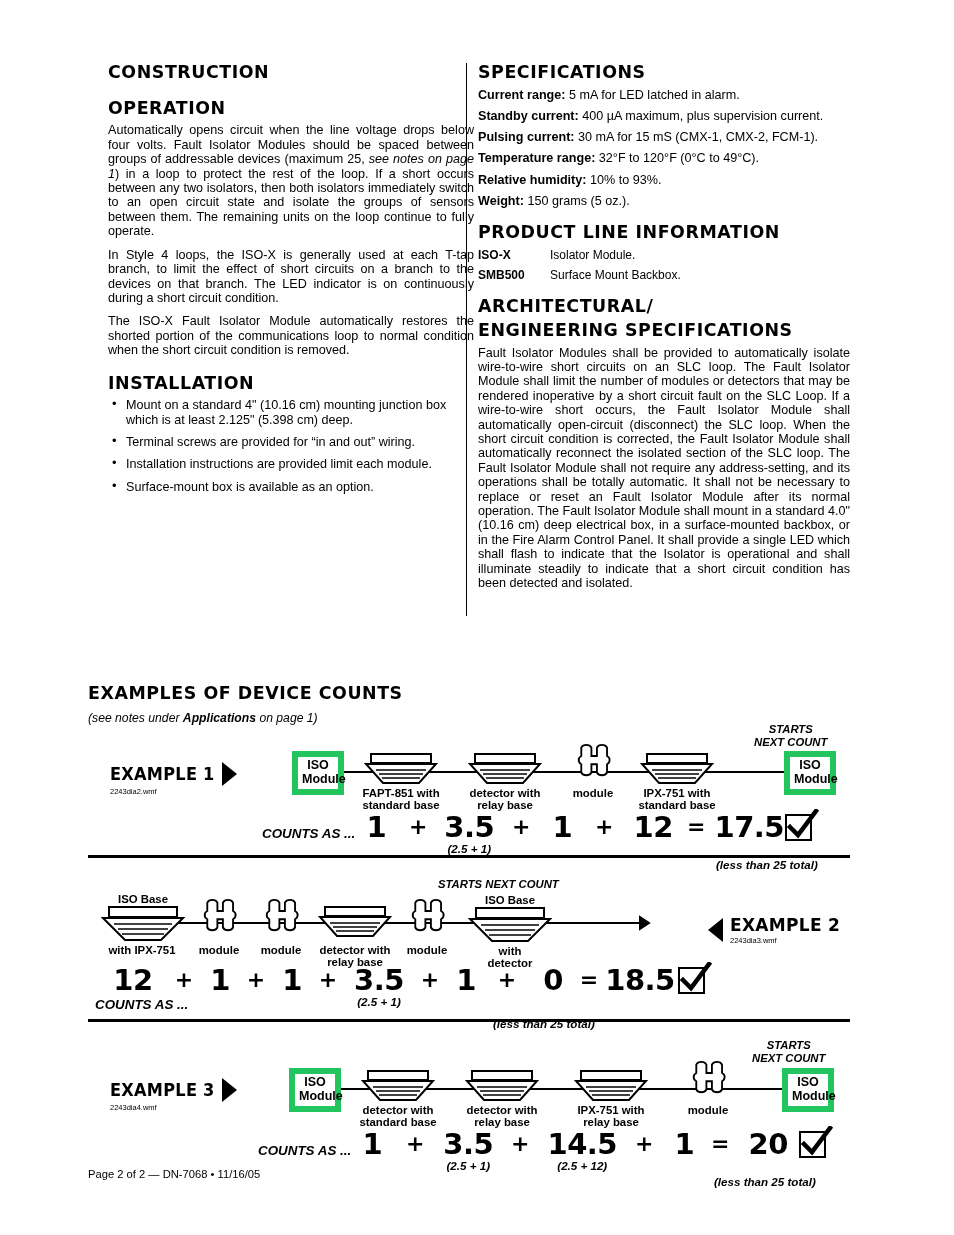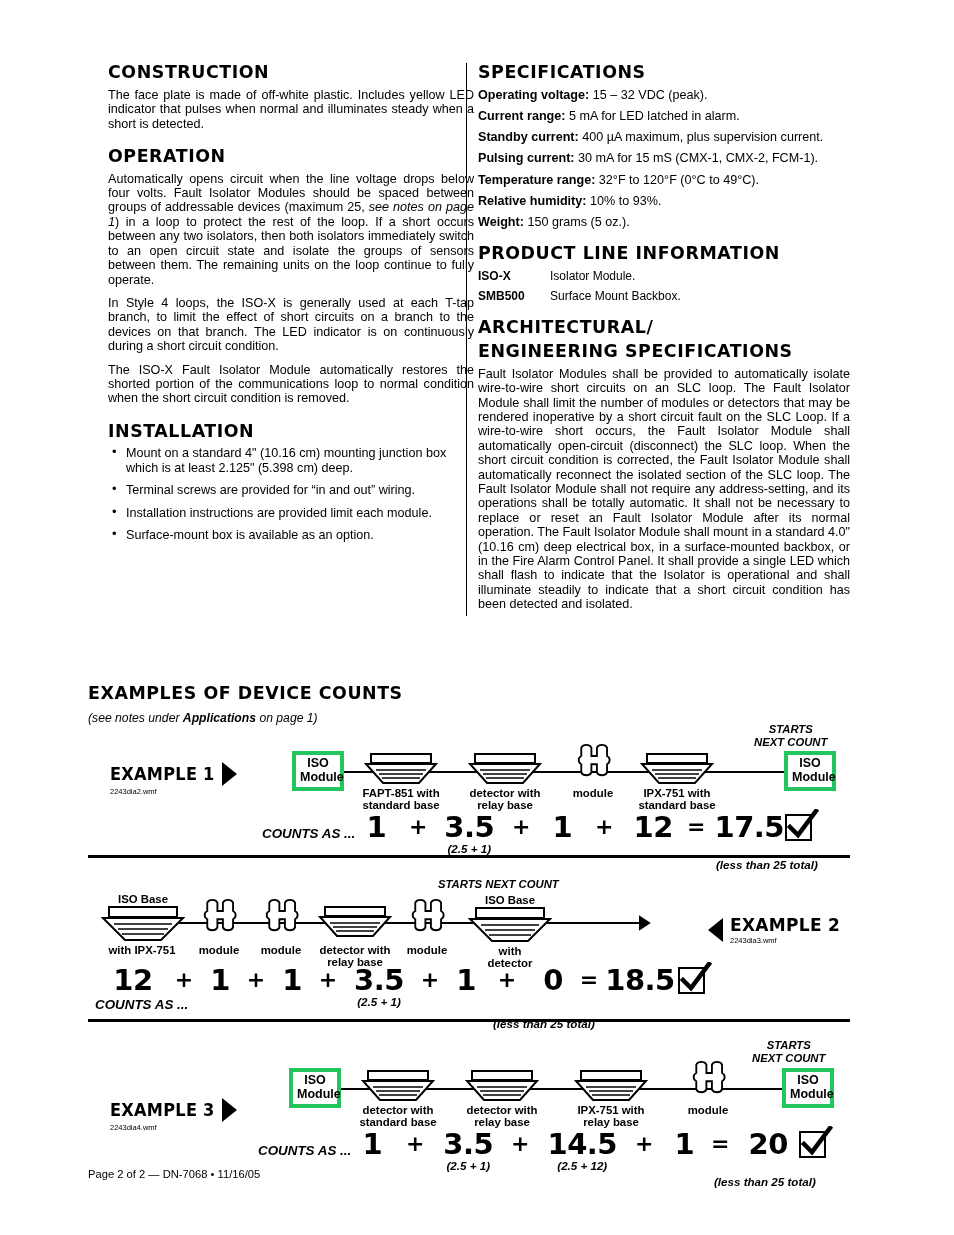--- a/index.html
+++ b/index.html
@@ -97,21 +97,21 @@
     margin-right:7px;
   }
   .wmf { font-size:7.5px; line-height:9px; margin-top:1px; }
 
   
   .diagram { position:absolute; }
   .wire { position:absolute; background:#000; height:2px; }
 
   .isobox {
     position:absolute;
-    border:4px solid #22c55e;
+    border:6px solid #22c55e;
     background:#fff;
     text-align:center;
     font-weight:700;
     font-size:12.5px;
     line-height:13.5px;
     padding:2px 4px 3px 4px;
     z-index:3;
   }
 
   .devlabel {
@@ -173,44 +173,39 @@
 </head>
 <body>
 
 <div class="page">
 
   <div class="col-rule"></div>
 
   <div class="col-left">
 
     <h2 class="sec">CONSTRUCTION</h2>
-    <p class="body">The face plate is made of off-white plastic. Includes yellow LED indicator that pulses when normal and illuminates steady when a short is detected.</p>
 
     <h2 class="sec" style="margin-top:15px;">OPERATION</h2>
     <p class="body">Automatically opens circuit when the line voltage drops below four volts. Fault Isolator Modules should be spaced between groups of addressable devices (maximum 25, <i>see notes on page 1</i>) in a loop to protect the rest of the loop. If a short occurs between any two isolators, then both isolators immediately switch to an open circuit state and isolate the groups of sensors between them. The remaining units on the loop continue to fully operate.</p>
     <p class="body">In Style 4 loops, the ISO-X is generally used at each T-tap branch, to limit the effect of short circuits on a branch to the devices on that branch. The LED indicator is on continuously during a short circuit condition.</p>
     <p class="body">The ISO-X Fault Isolator Module automatically restores the shorted portion of the communications loop to normal condition when the short circuit condition is removed.</p>
 
     <h2 class="sec" style="margin-top:15px;">INSTALLATION</h2>
     <ul class="bullets">
       <li>Mount on a standard 4" (10.16 cm) mounting junction box which is at least 2.125" (5.398 cm) deep.</li>
       <li>Terminal screws are provided for “in and out” wiring.</li>
       <li>Installation instructions are provided limit each module.</li>
       <li>Surface-mount box is available as an option.</li>
     </ul>
   </div>
 
   <div class="col-right">
 
     <h2 class="sec">SPECIFICATIONS</h2>
 
-    <div class="spec-line">
-      <span class="k">Operating voltage:</span>
-      <span class="v">15 – 32 VDC (peak).</span>
-    </div>
     <div class="spec-line">
       <span class="k">Current range:</span>
       <span class="v"> 5 mA for LED latched in alarm.</span>
     </div>
     <div class="spec-line">
       <span class="k">Standby current:</span>
       <span class="v">400 µA maximum, plus supervision current.</span>
     </div>
     <div class="spec-line">
       <span class="k">Pulsing current:</span>
@@ -449,21 +444,21 @@
             <path d="M5 18 L13 26 L31 2" fill="none" stroke="#000" stroke-width="4.5" stroke-linecap="square"></path>
           </svg>
       </span>
     </div>
   </div>
   <div class="countsas" style="position:absolute; left:95px; top:997px;">COUNTS AS ...</div>
   <div class="lessthan" style="position:absolute; left:493px; top:999px;">(less than 25 total)</div>
 
   <div class="divider" style="top:1019px;"></div>
 
-  <div class="exlabel" style="left:110px; top:1078px;margin-top:20px;">
+  <div class="exlabel" style="left:110px; top:1078px;">
     <div class="row">
       <span class="name">EXAMPLE 3</span>
       <span class="tri-r"></span>
     </div>
     <div class="wmf">2243dia4.wmf</div>
   </div>
 
   <div class="diagram">
     <div class="starts" style="left:752px; top:1039px;">STARTS<br>NEXT COUNT</div>
     <div class="wire" style="left:333px; top:1088px; width:452px;"></div>

